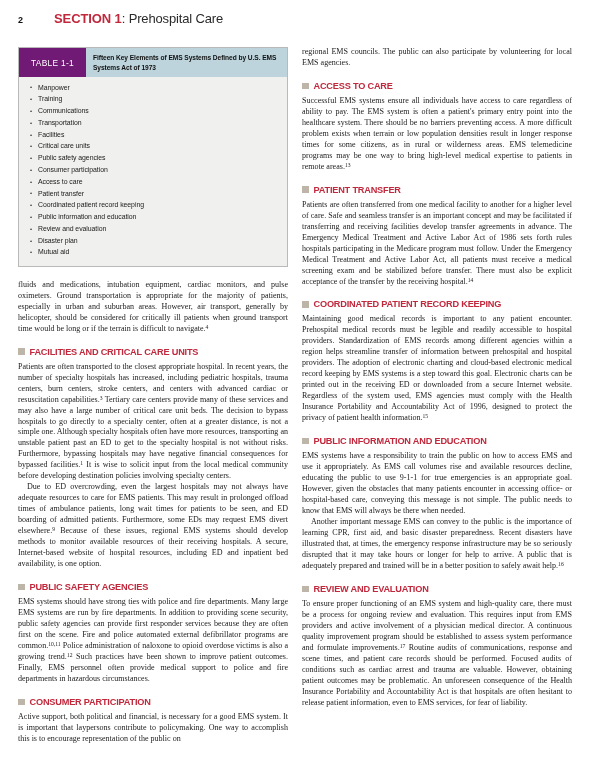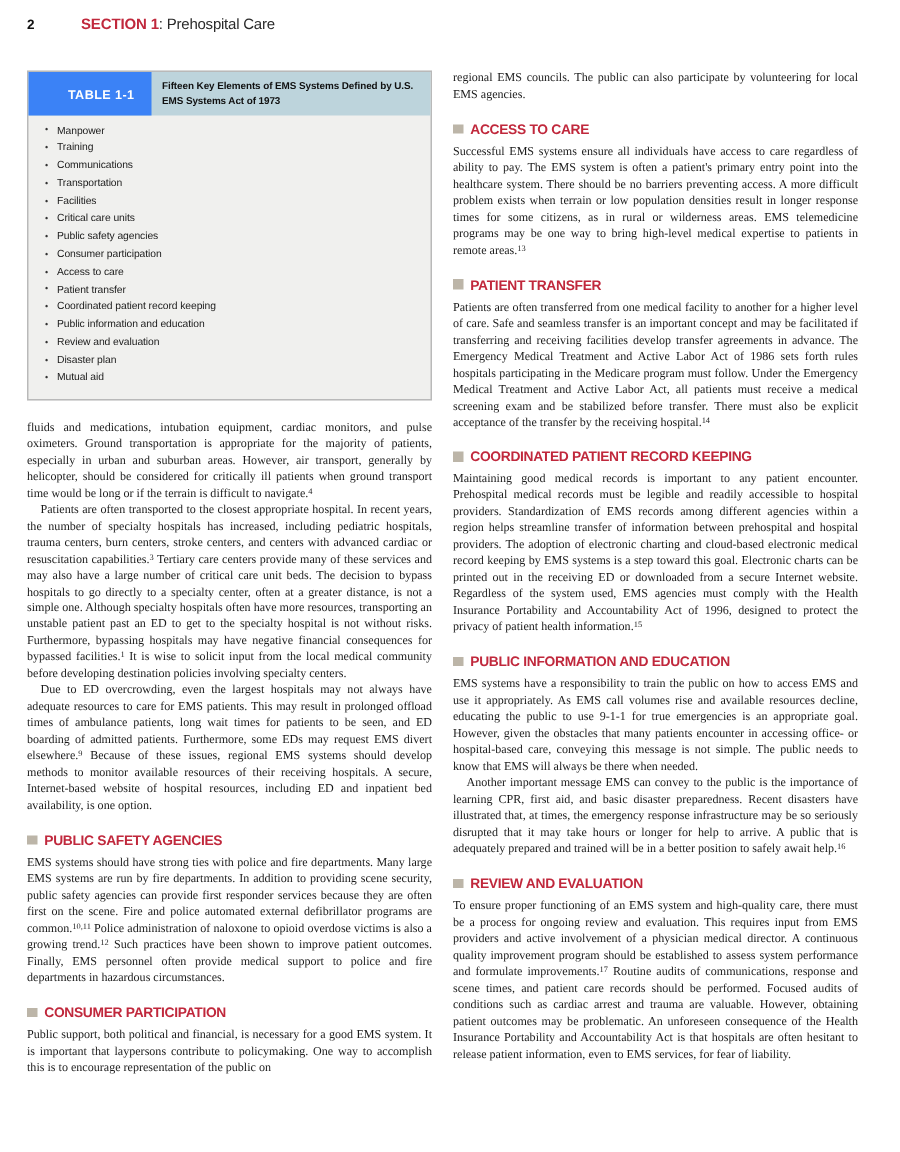--- a/index.html
+++ b/index.html
@@ -31,21 +31,21 @@
   }
   .folio {
     font-family: "Liberation Sans", sans-serif;
     font-weight: bold;
     font-size: 9px;
     color: #111;
     width: 36px;
   }
   .runhead-text {
     font-family: "Liberation Sans", sans-serif;
-    font-size: 10px;
+    font-size: 13px;
     letter-spacing: -0.15px;
     color: #2a2a2a;
   }
   .runhead-sect {
     color: #c0283c;
     font-weight: bold;
     letter-spacing: -0.1px;
   }
 
   
@@ -65,27 +65,27 @@
     border: 1px solid #b9b9b9;
     background: #f0f0ee;
     margin-bottom: 13px;
   }
   .table-head {
     display: flex;
     align-items: stretch;
     background: #bdd4dc;
   }
   .table-tag {
-    background: #3b82f6;
+    background: #701a75;
     color: #ffffff;
     font-family: "Liberation Sans", sans-serif;
-    font-weight: bold;
+    font-weight: normal;
     font-size: 8.4px;
     letter-spacing: 0.3px;
-    padding: 6px 7px 6px 22px;
+    padding: 6px 7px 6px 7px;
     display: flex;
     align-items: center;
     justify-content: center;
     white-space: nowrap;
     flex: 0 0 auto;
     min-width: 53px;
   }
   .table-title {
     font-family: "Liberation Sans", sans-serif;
     font-weight: bold;
@@ -192,34 +192,38 @@
           <li>Coordinated patient record keeping</li>
           <li>Public information and education</li>
           <li>Review and evaluation</li>
           <li>Disaster plan</li>
           <li>Mutual aid</li>
         </ul>
       </div>
 
       <p class="body"><span>fluids and medications, intubation equipment, cardiac monitors, and pulse oximeters. Ground transportation is appropriate for the majority of patients, especially in urban and suburban areas. However, air transport, generally by helicopter, should be considered for critically ill patients when ground transport time would be long or if the terrain is difficult to navigate.</span><sup>4</sup></p>
 
+      <h2 class="sec">
+          <span class="marker"></span>
+          <span>FACILITIES AND CRITICAL CARE UNITS</span>
+        </h2>
       <p class="body"><span>Patients are often transported to the closest appropriate hospital. In recent years, the number of specialty hospitals has increased, including pediatric hospitals, trauma centers, burn centers, stroke centers, and centers with advanced cardiac or resuscitation capabilities.</span><sup>3</sup><span> Tertiary care centers provide many of these services and may also have a large number of critical care unit beds. The decision to bypass hospitals to go directly to a specialty center, often at a greater distance, is not a simple one. Although specialty hospitals often have more resources, transporting an unstable patient past an ED to get to the specialty hospital is not without risks. Furthermore, bypassing hospitals may have negative financial consequences for bypassed facilities.</span><sup>1</sup><span> It is wise to solicit input from the local medical community before developing destination policies involving specialty centers.</span></p>
       <p class="body"><span>Due to ED overcrowding, even the largest hospitals may not always have adequate resources to care for EMS patients. This may result in prolonged offload times of ambulance patients, long wait times for patients to be seen, and ED boarding of admitted patients. Furthermore, some EDs may request EMS divert elsewhere.</span><sup>9</sup><span> Because of these issues, regional EMS systems should develop methods to monitor available resources of their receiving hospitals. A secure, Internet-based website of hospital resources, including ED and inpatient bed availability, is one option.</span></p>
 
       <h2 class="sec">
           <span class="marker"></span>
           <span>PUBLIC SAFETY AGENCIES</span>
         </h2>
       <p class="body"><span>EMS systems should have strong ties with police and fire departments. Many large EMS systems are run by fire departments. In addition to providing scene security, public safety agencies can provide first responder services because they are often first on the scene. Fire and police automated external defibrillator programs are common.</span><sup>10,11</sup><span> Police administration of naloxone to opioid overdose victims is also a growing trend.</span><sup>12</sup><span> Such practices have been shown to improve patient outcomes. Finally, EMS personnel often provide medical support to police and fire departments in hazardous circumstances.</span></p>
 
       <h2 class="sec">
           <span class="marker"></span>
           <span>CONSUMER PARTICIPATION</span>
         </h2>
-      <p class="body">Public support, both political and financial, is necessary for a good EMS system. It is important that laypersons contribute to policymaking. One way to accomplish this is to encourage representation of the public on</p>
+      <p class="body">Active support, both political and financial, is necessary for a good EMS system. It is important that laypersons contribute to policymaking. One way to accomplish this is to encourage representation of the public on</p>
 
     </div>
 
     <div class="col">
 
       <p class="body">regional EMS councils. The public can also participate by volunteering for local EMS agencies.</p>
 
       <h2 class="sec">
           <span class="marker"></span>
           <span>ACCESS TO CARE</span>

